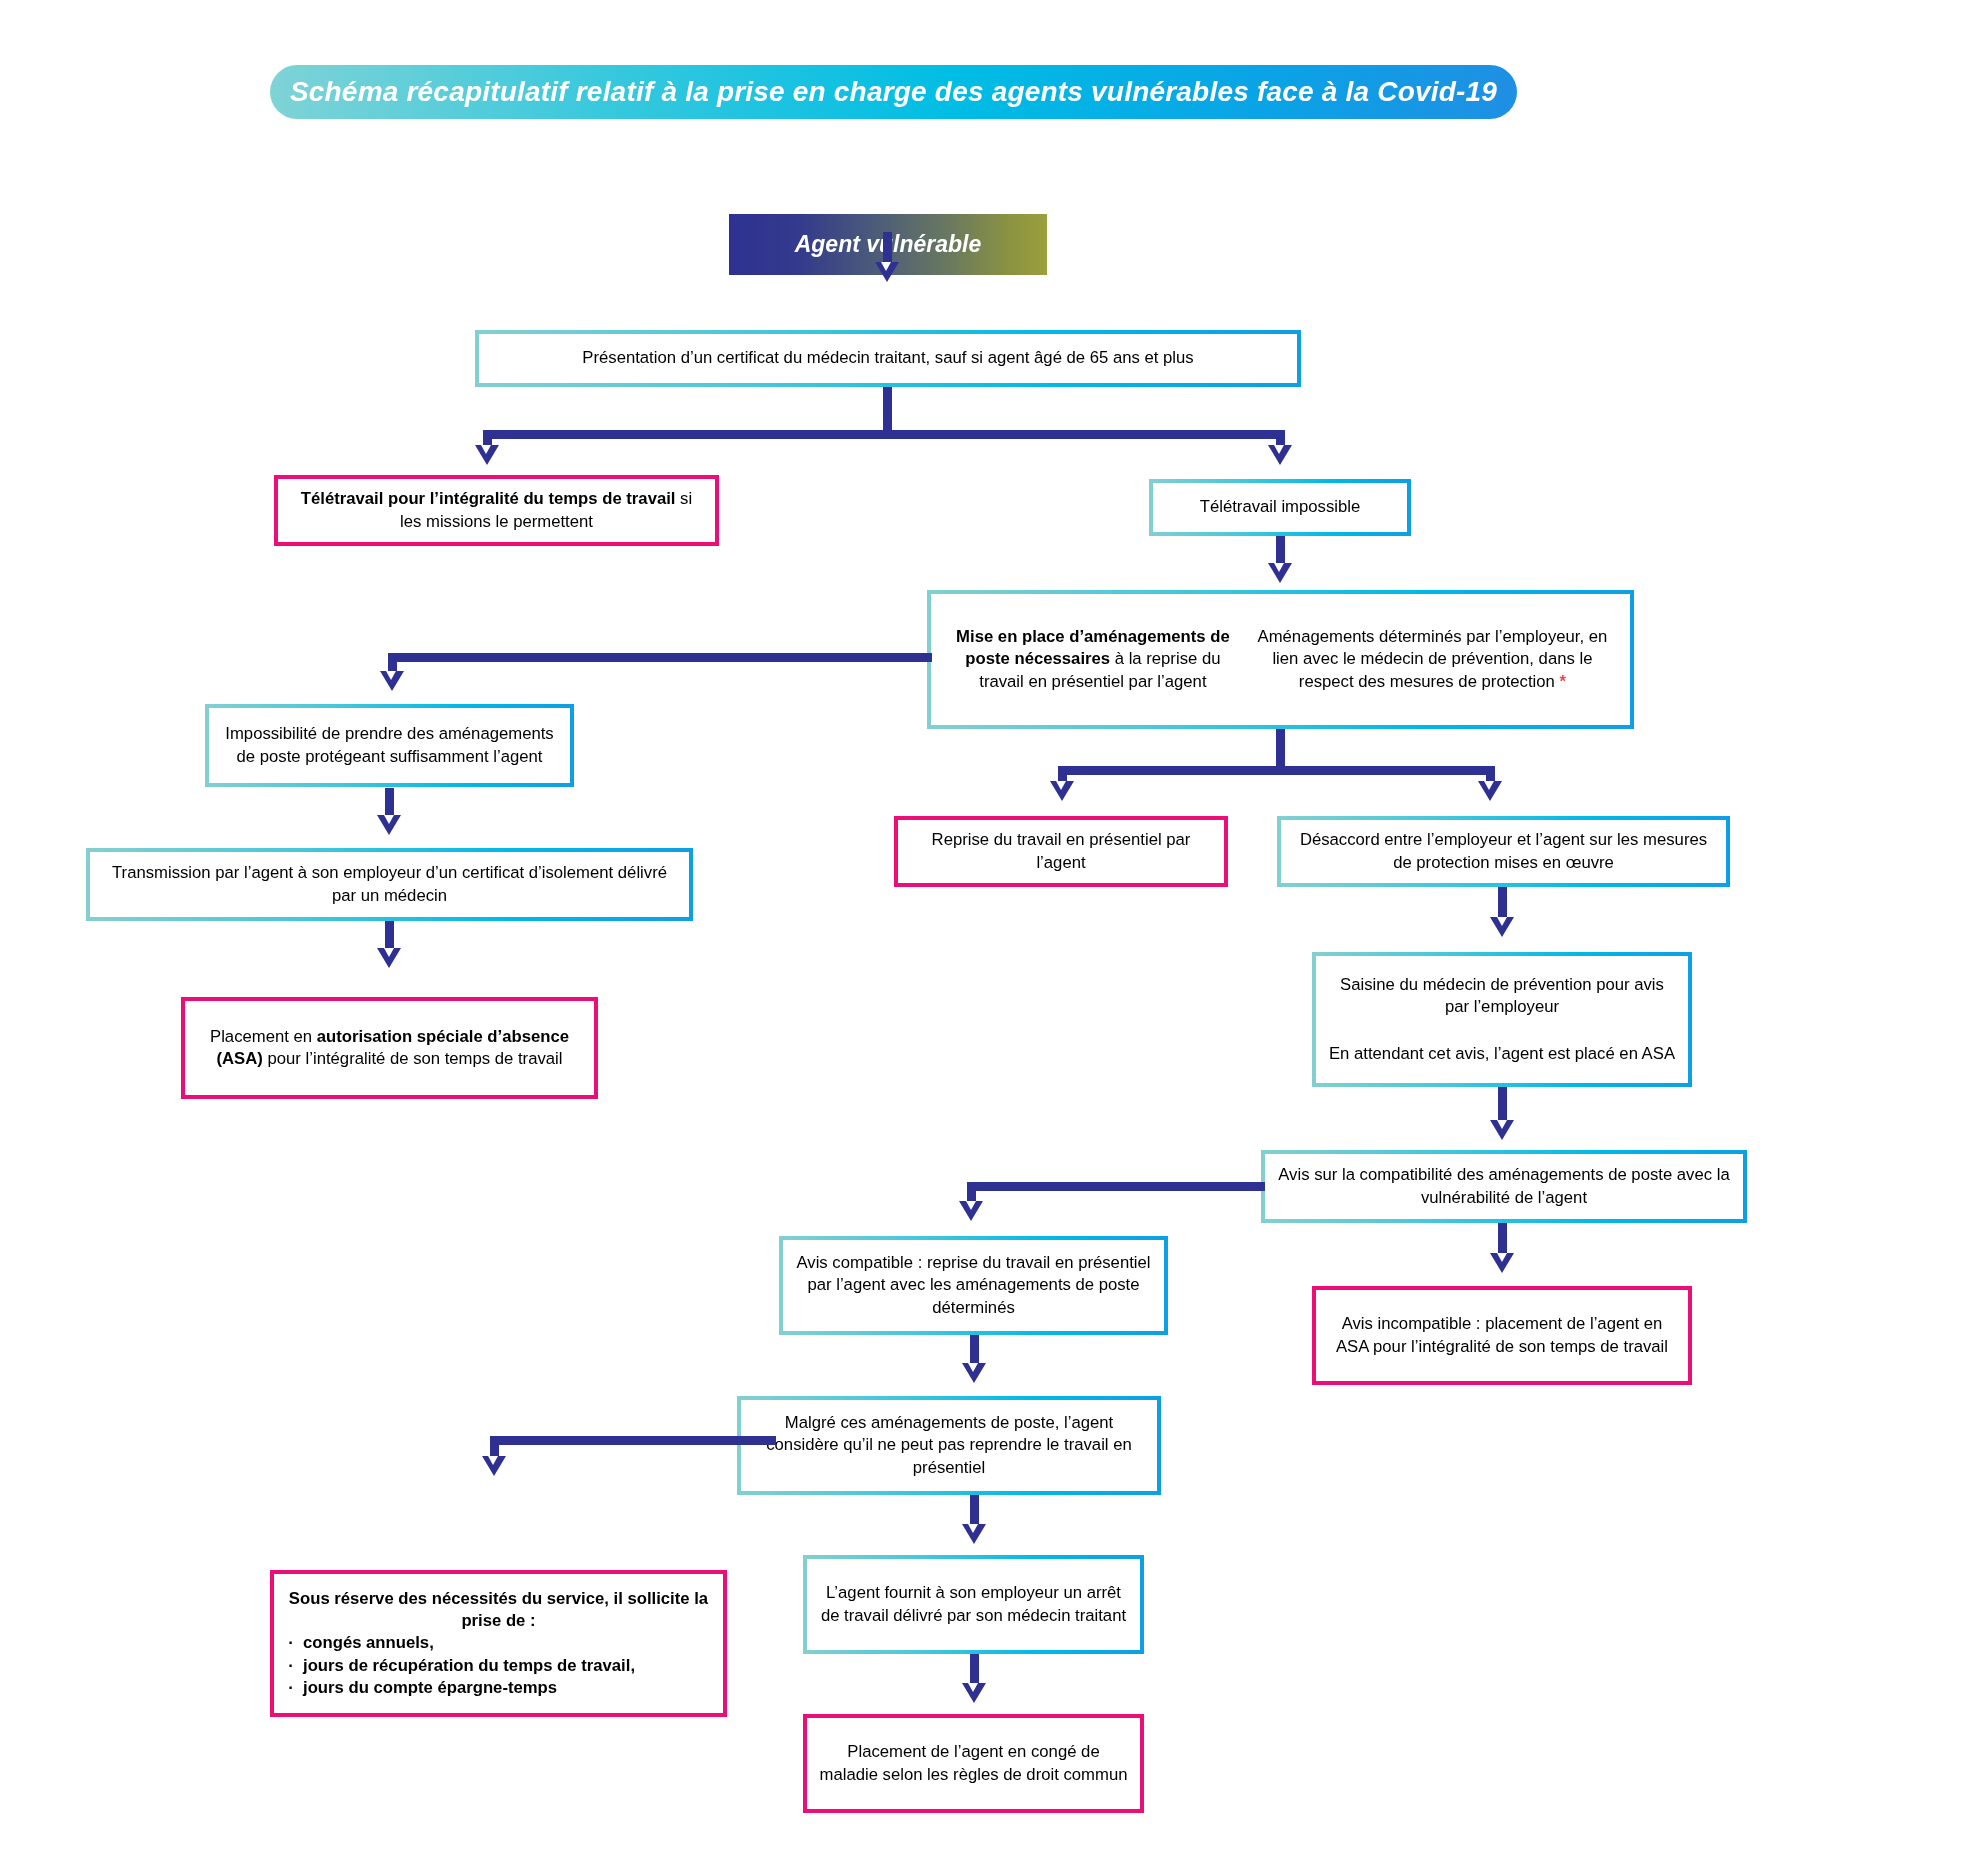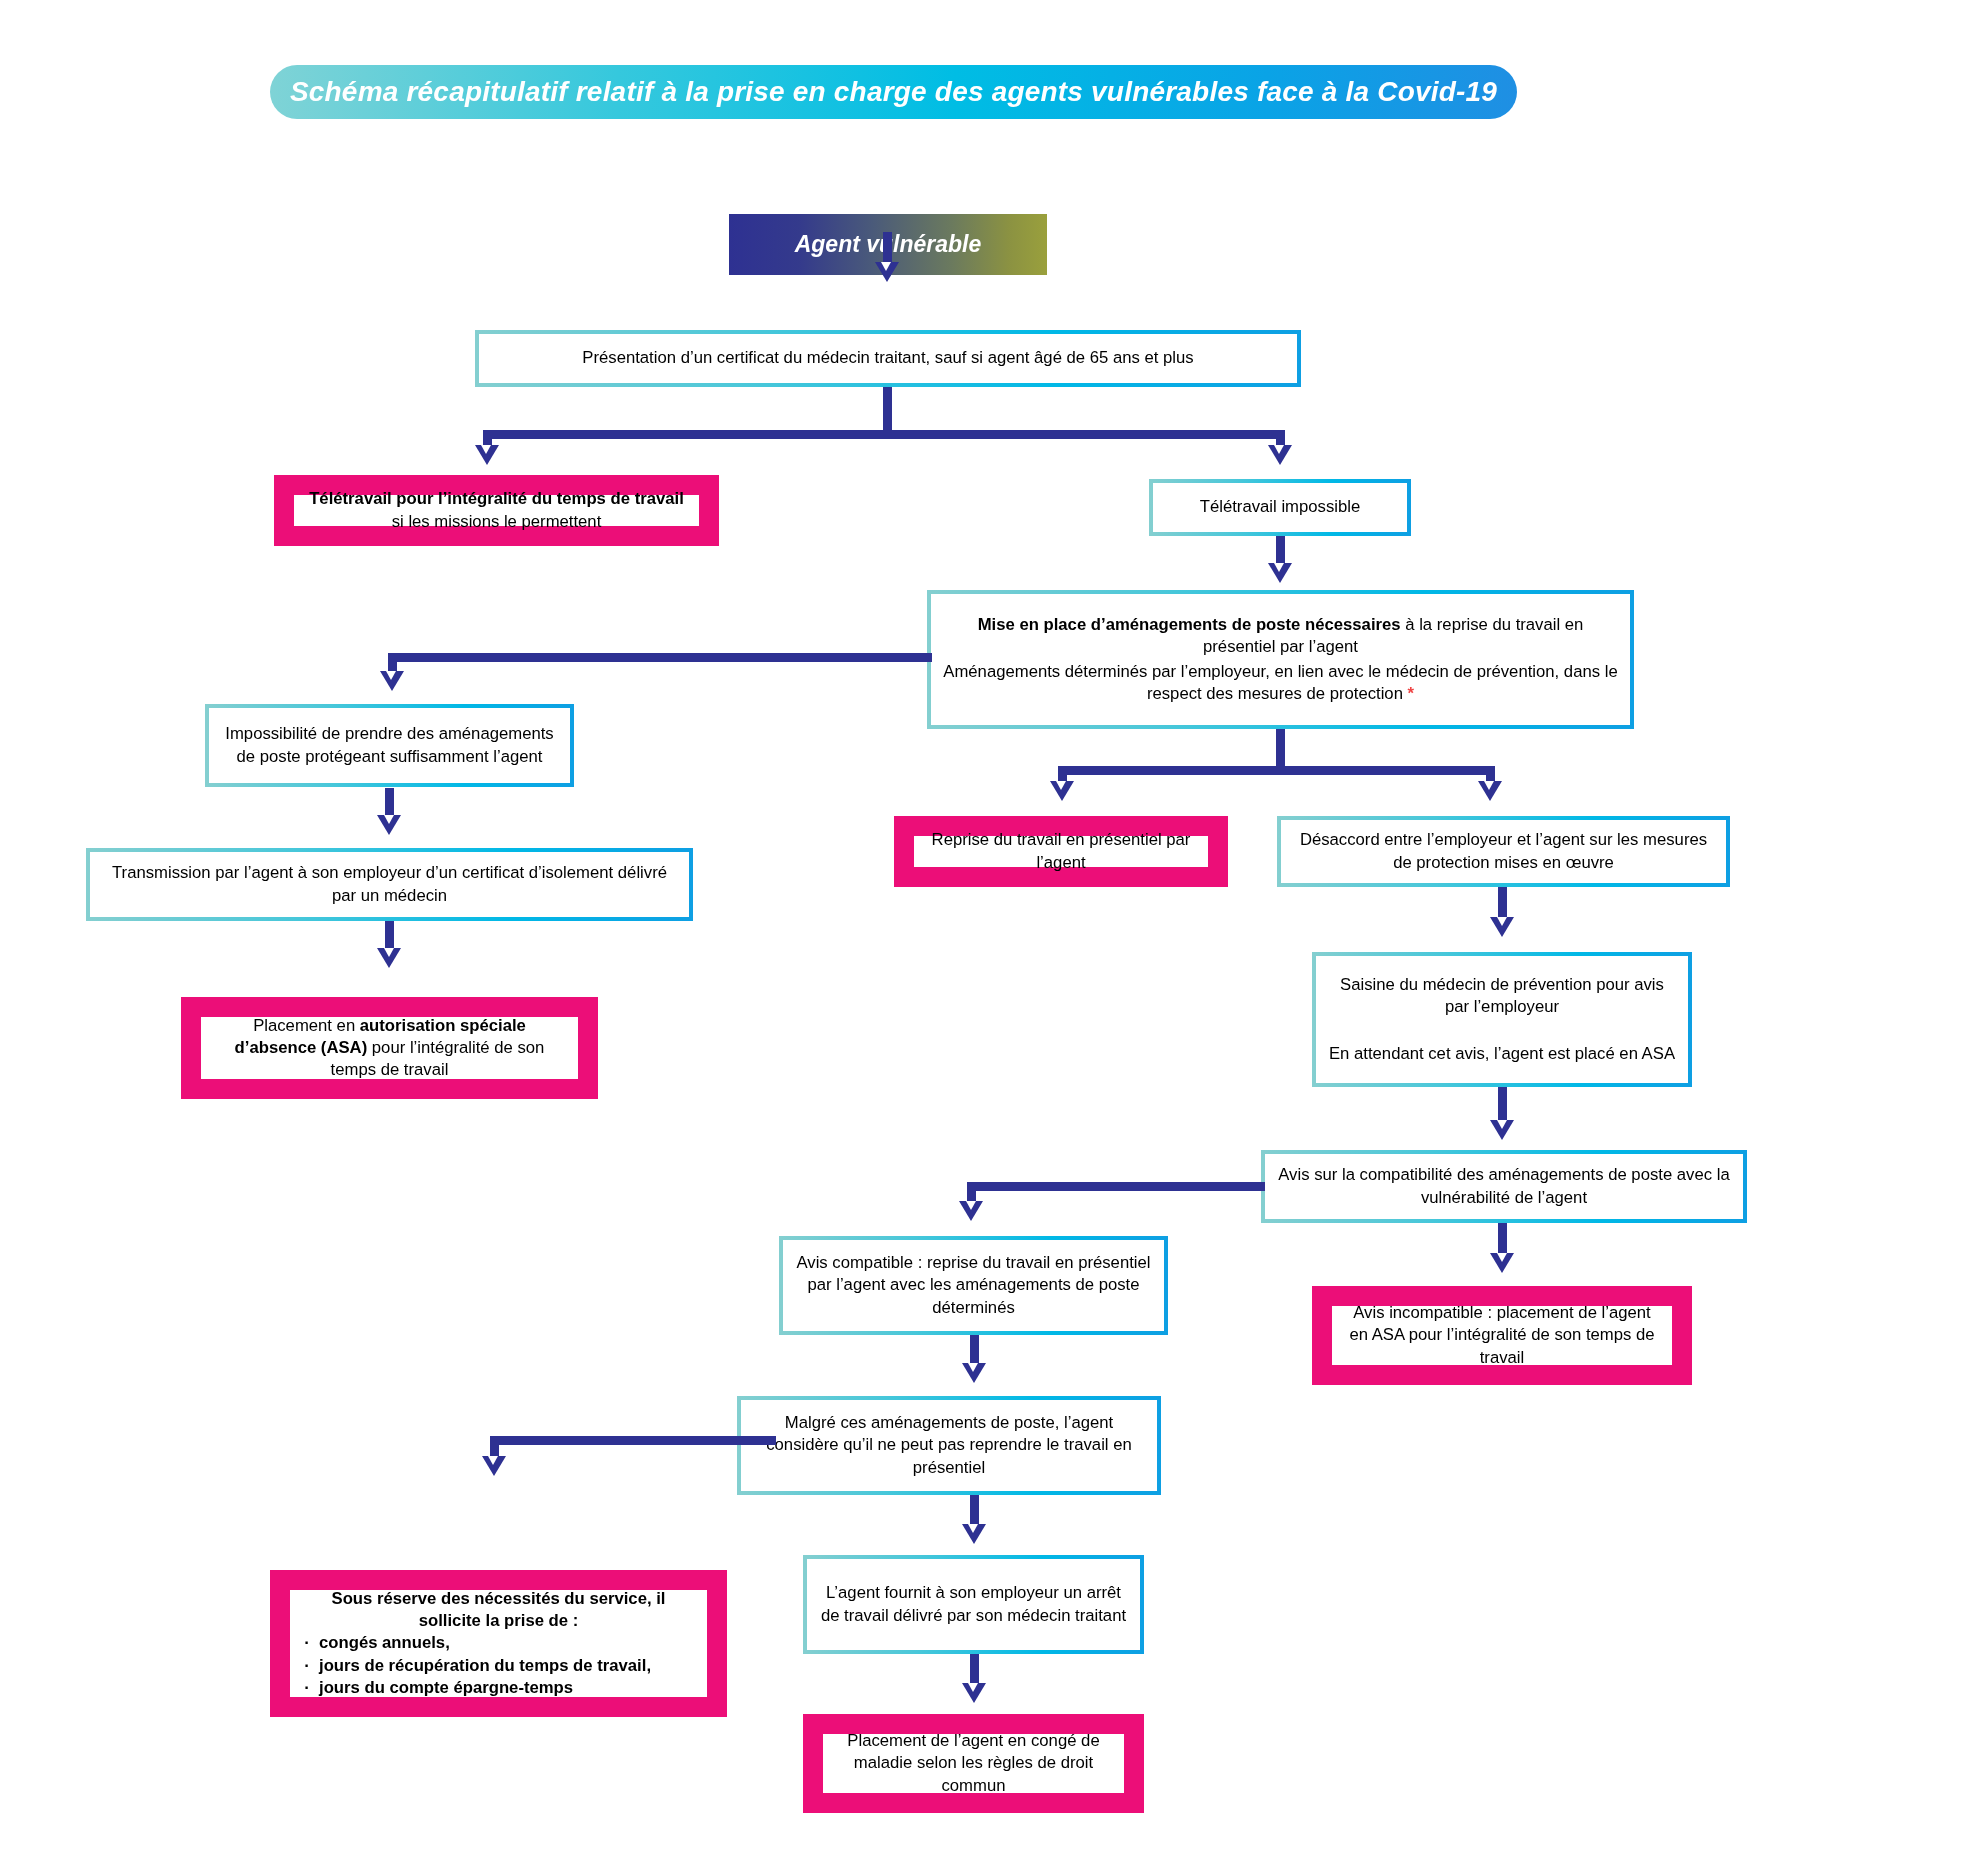--- a/index.html
+++ b/index.html
@@ -74,21 +74,21 @@
     background:#ffffff;
     width:100%; height:100%;
     display:flex; align-items:center; justify-content:center;
     text-align:center;
     padding:4.8px 11px;
     box-sizing:border-box;
   }
 
   .pink{
     background:#ec0e78;
-    padding:20px;
+    padding:4px;
   }
   .pink > .inner{
     background:#ffffff;
     width:100%; height:100%;
     display:flex; align-items:center; justify-content:center;
     text-align:center;
     padding:4.8px 11px;
     box-sizing:border-box;
   }
 
@@ -162,21 +162,21 @@
     <div class="inner">
         <span class="txt bold-txt">Télétravail impossible</span>
       </div>
   </div>
 
   <div class="conn" style="left:1276px;top:536px;width:8.7px;height:32px;"></div>
   <div class="arrowhead" style="left:1268px;top:563px;"></div>
   <div class="notch" style="left:1274px;top:563px;"></div>
 
   <div class="node teal" style="left:927px;top:590px;width:707px;height:139px;">
-    <div class="inner" style="flex-direction:column;gap:2px;">
+    <div class="inner" style="flex-direction:row;gap:2px;">
       <span class="txt"><b>Mise en place d’aménagements de poste nécessaires</b><span> à la reprise du travail en présentiel par l’agent</span></span>
       <span class="txt"><span>Aménagements déterminés par l’employeur, en lien avec le médecin de prévention, dans le respect des mesures de protection</span> <span class="star">*</span></span>
     </div>
   </div>
 
   <div class="conn" style="left:924px;top:655px;width:8.7px;height:0px;"></div>
   <div class="conn" style="left:388px;top:653px;width:544px;height:8.7px;"></div>
   <div class="conn" style="left:388px;top:653px;width:8.7px;height:22px;"></div>
   <div class="arrowhead" style="left:380px;top:671px;"></div>
   <div class="notch" style="left:386px;top:671px;"></div>

